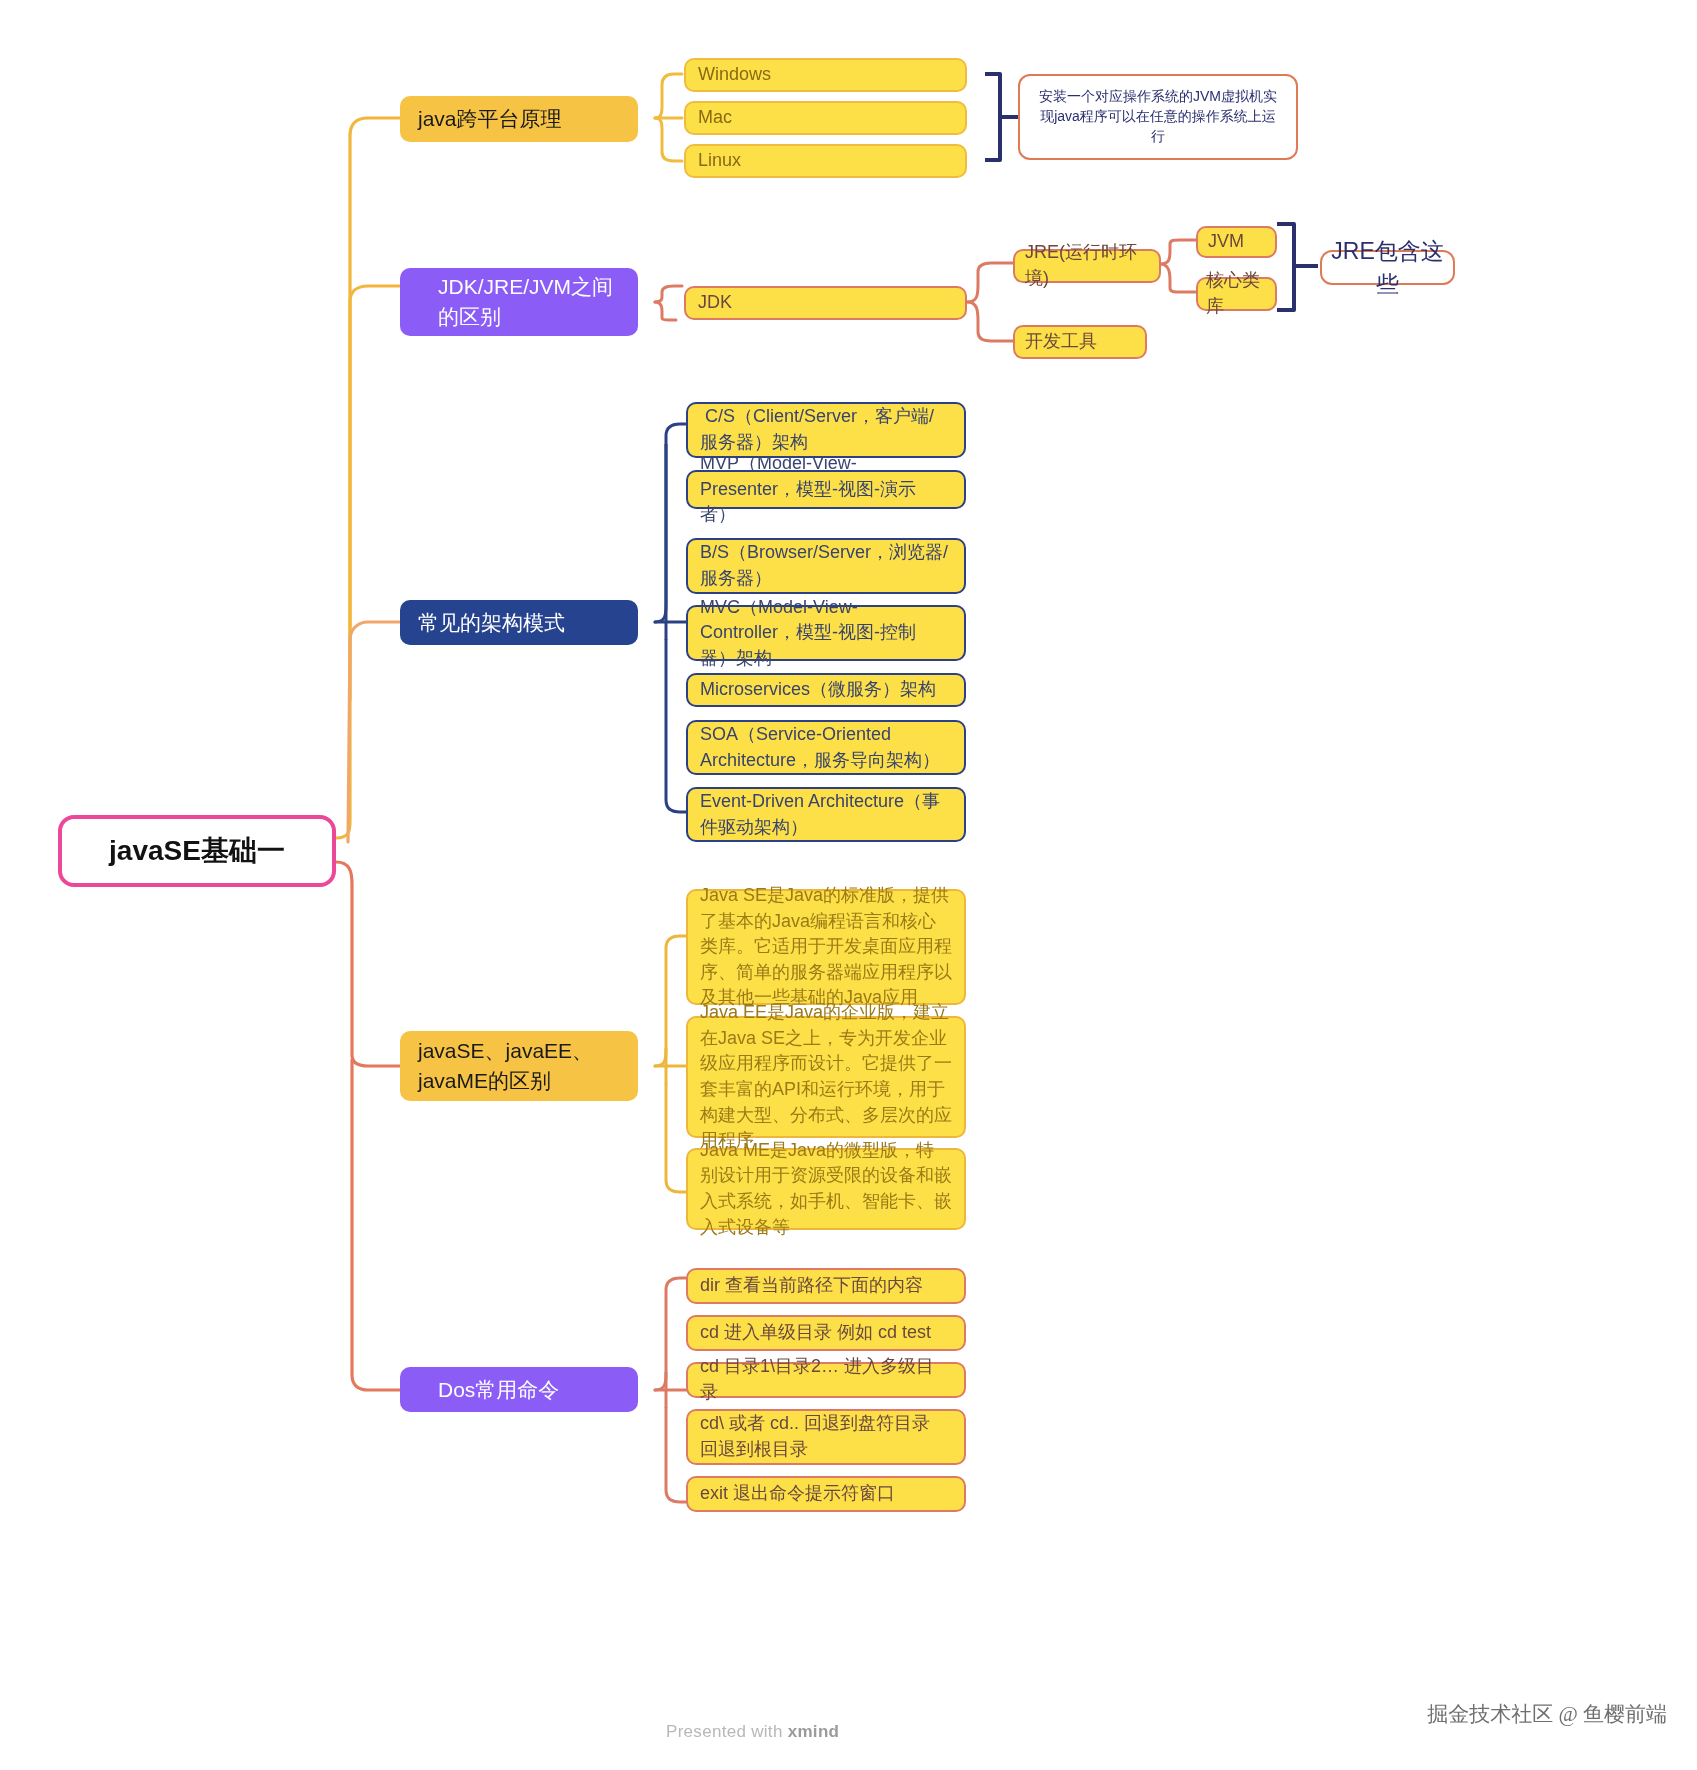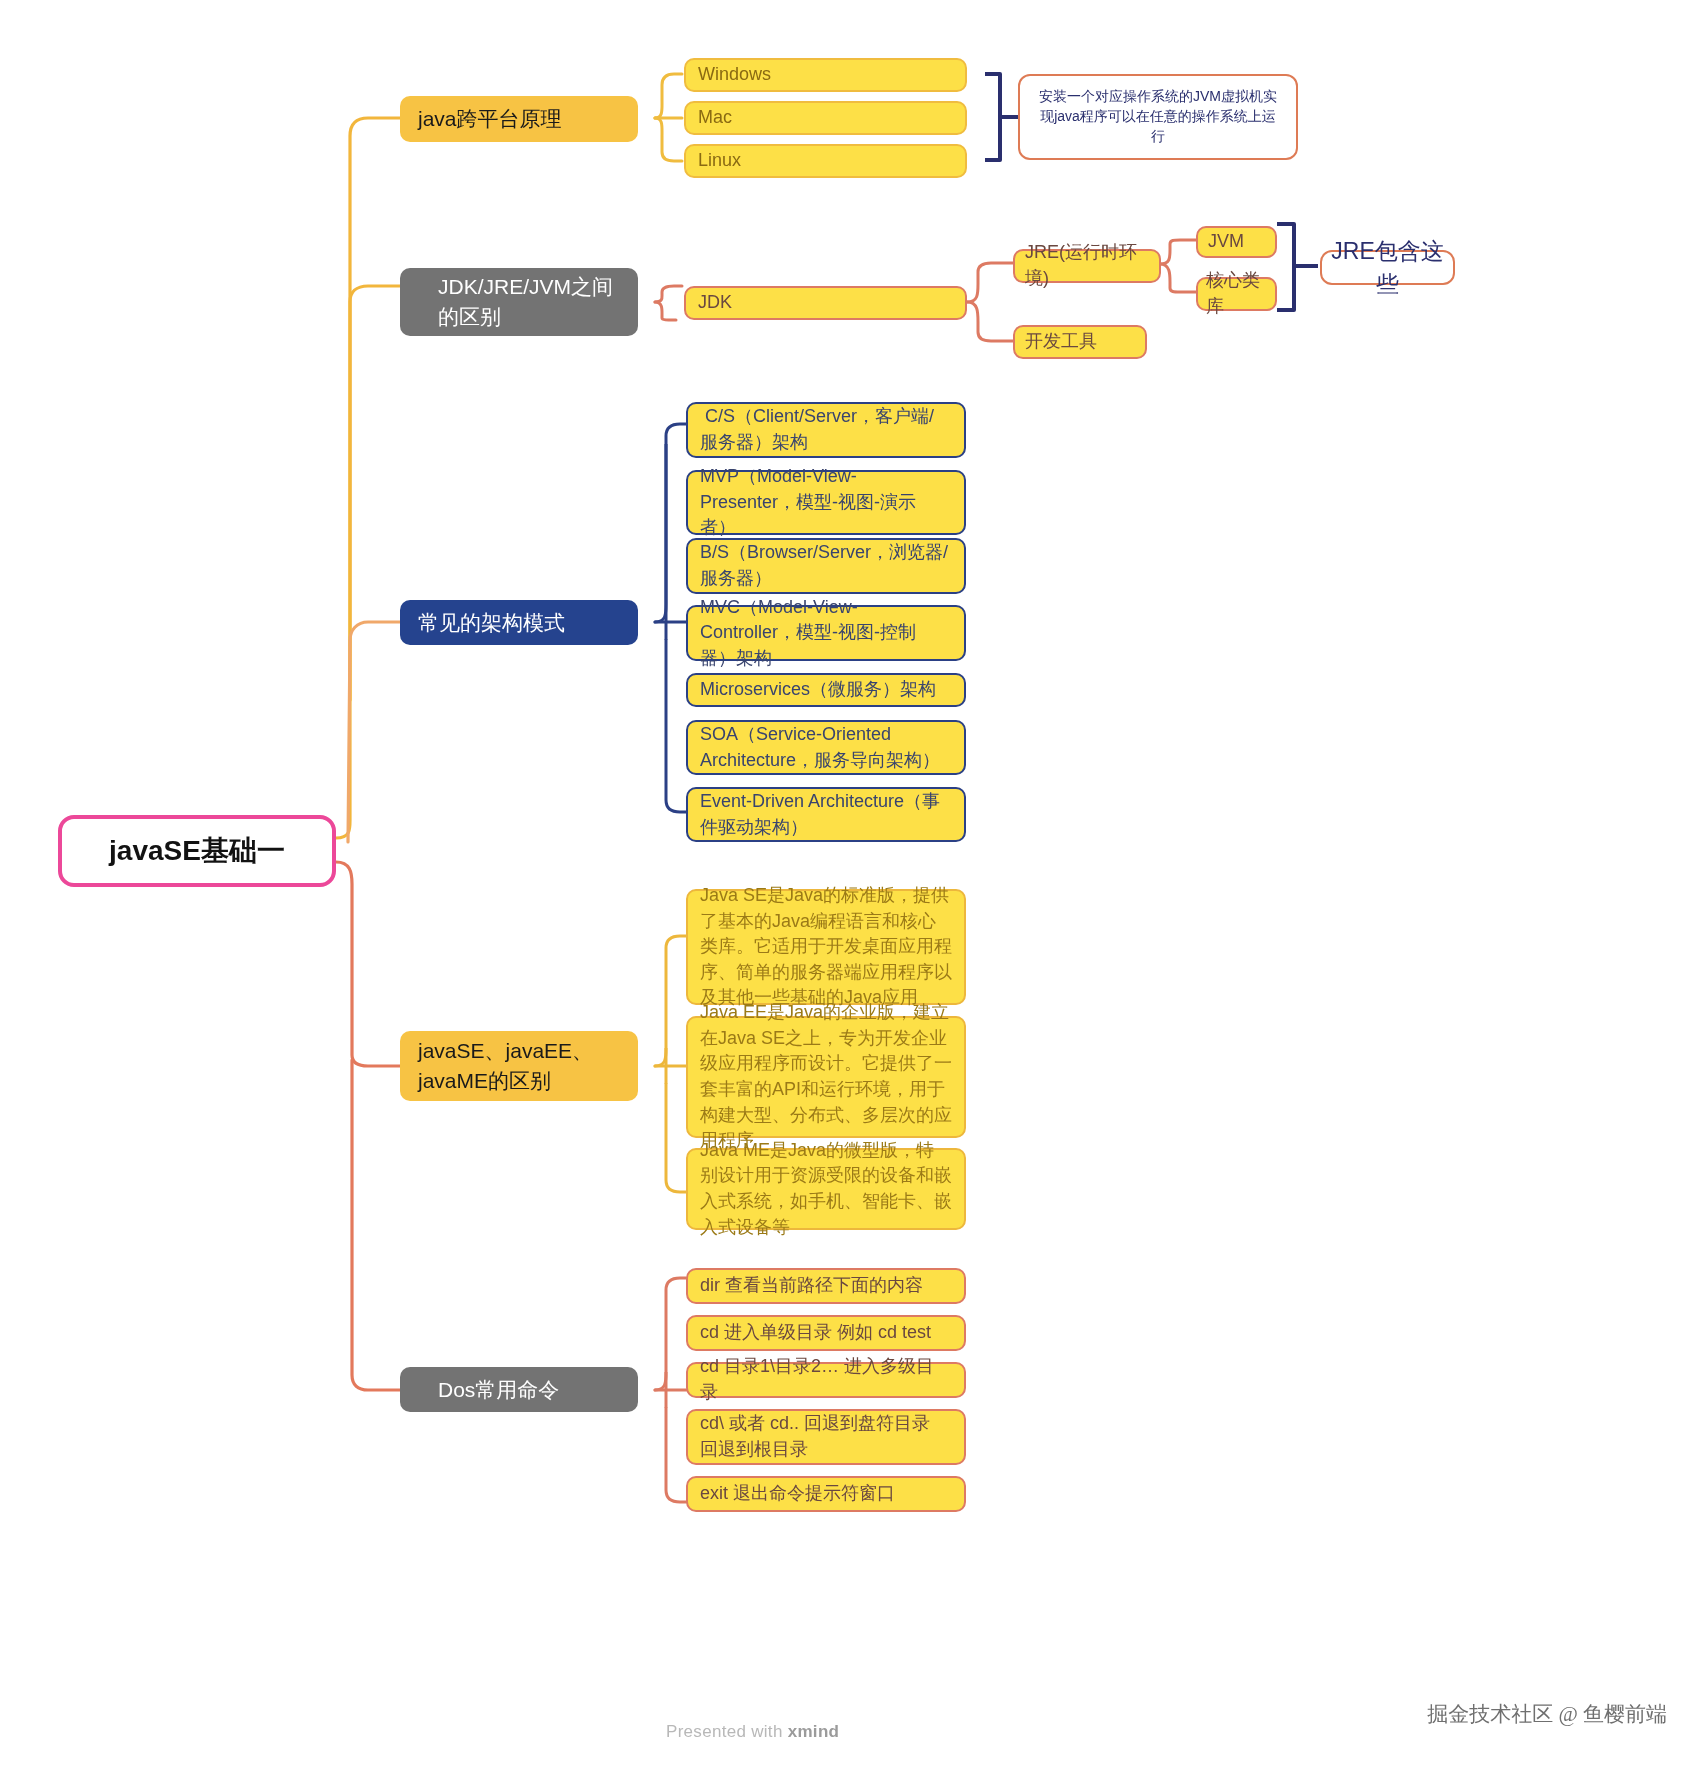--- a/index.html
+++ b/index.html
@@ -46,21 +46,21 @@
   }
 
   
   .topic {
     font-size: 21px;
     padding: 10px 18px;
     border-radius: 10px;
   }
   .topic.amber   { background: #f7c344; color: #1a1a1a; }
   .topic.navy    { background: #25438e; color: #ffffff; }
-  .topic.coral   { background: #737373; color: #ffffff; padding-left: 38px; }
+  .topic.coral   { background: #8b5cf6; color: #ffffff; padding-left: 38px; }
 
   
   .leaf {
     background: #fde047;
     border-width: 2px;
     border-style: solid;
     border-radius: 10px;
     padding: 9px 12px;
     font-size: 18px;
   }
@@ -203,21 +203,21 @@
     <span class="txt center">JRE包含这些</span>
   </div>
 
   <div class="node topic navy" style="left:400px; top:600px; width:238px; height:45px;">
     <span class="txt">常见的架构模式</span>
   </div>
 
   <div class="node leaf navy" style="left:686px; top:402px; width:280px; height:56px; align-items:center;">
     <span class="txt"> C/S（Client/Server，客户端/服务器）架构</span>
   </div>
-  <div class="node leaf navy" style="left:686px; top:470px; width:280px; height:65px; align-items:center;">
+  <div class="node leaf navy" style="left:686px; top:470px; width:280px; height:39px; align-items:center;">
     <span class="txt">MVP（Model-View-Presenter，模型-视图-演示者）</span>
   </div>
   <div class="node leaf navy" style="left:686px; top:538px; width:280px; height:56px; align-items:center;">
     <span class="txt">B/S（Browser/Server，浏览器/服务器）</span>
   </div>
   <div class="node leaf navy" style="left:686px; top:605px; width:280px; height:56px; align-items:center;">
     <span class="txt">MVC（Model-View-Controller，模型-视图-控制器）架构</span>
   </div>
   <div class="node leaf navy" style="left:686px; top:673px; width:280px; height:34px;">
     <span class="txt">Microservices（微服务）架构</span>

